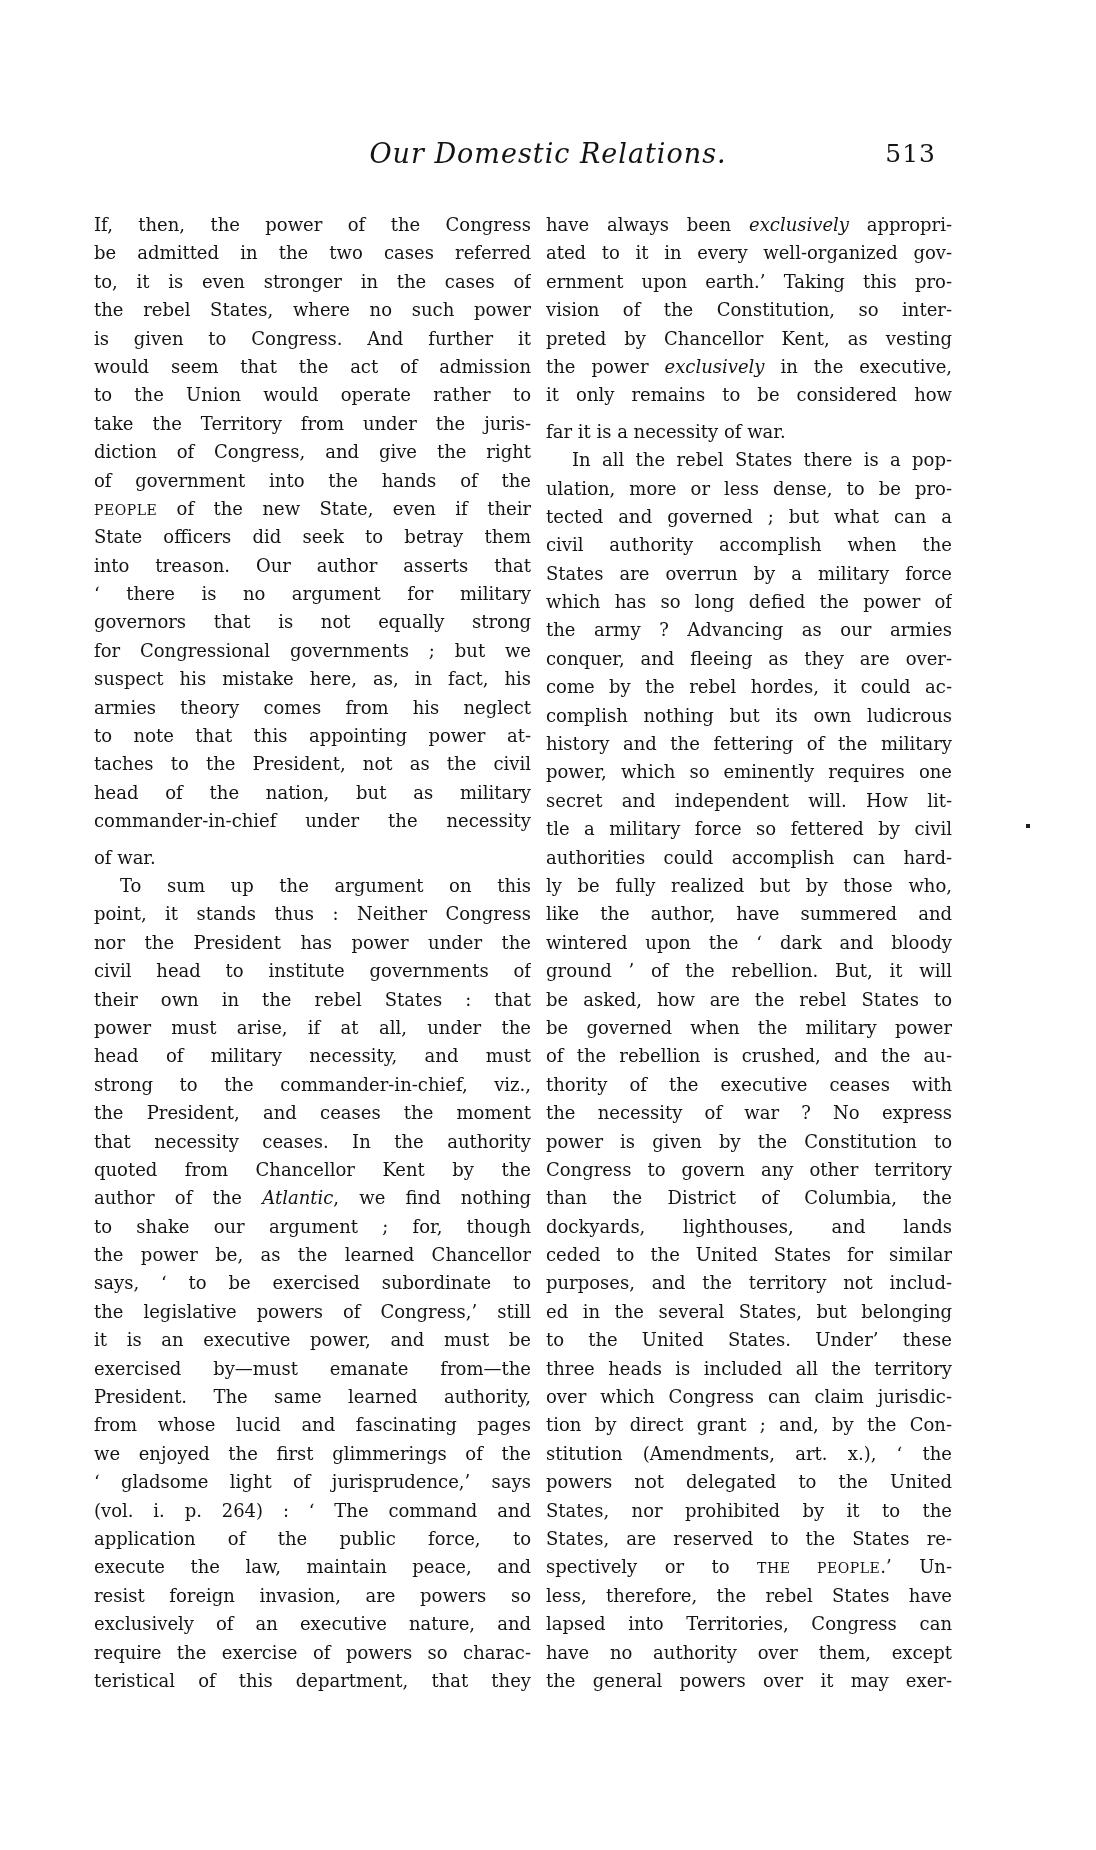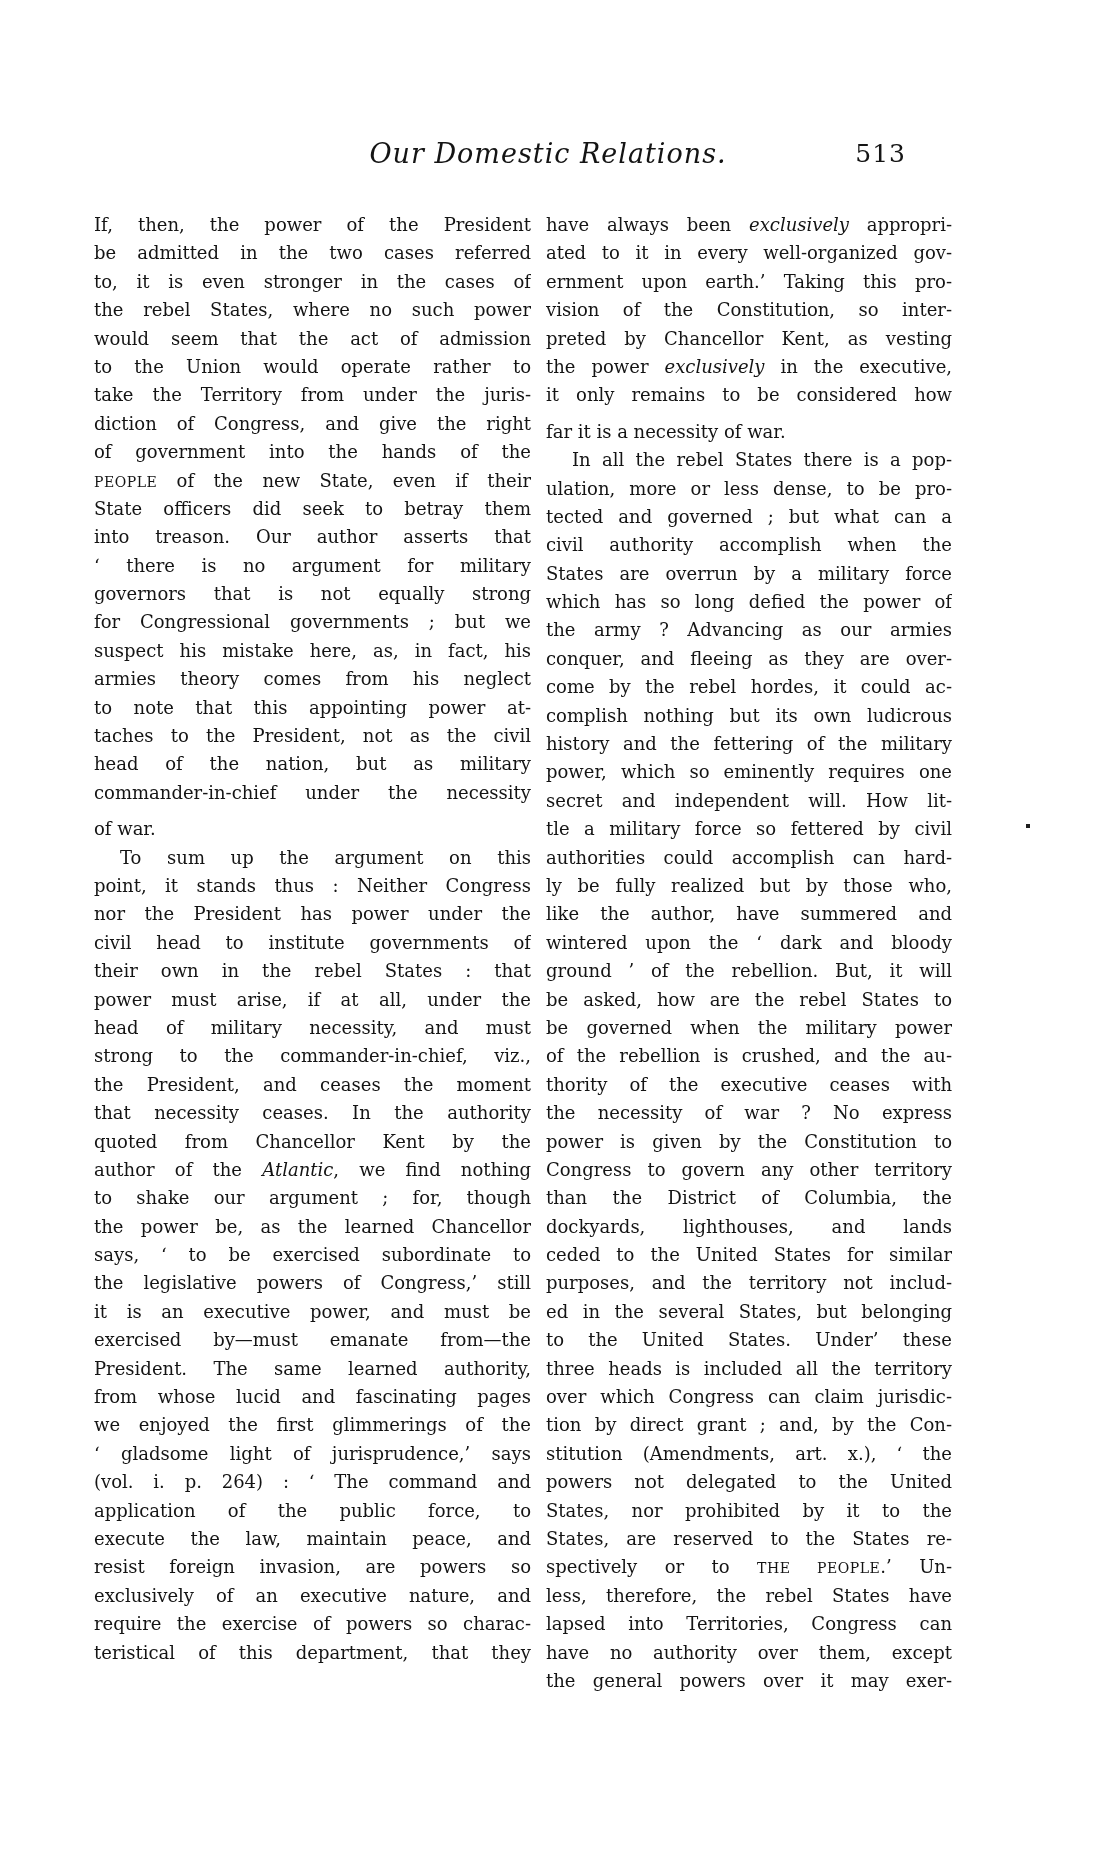--- a/index.html
+++ b/index.html
@@ -18,21 +18,21 @@
   .running-title {
     position: absolute;
     top: 138px; left: 0; width: 1096px;
     text-align: center;
     font-style: italic;
     font-size: 27px;
     letter-spacing: 1px;
   }
   .page-number {
     position: absolute;
-    top: 139px; left: 800px; width: 106px;
+    top: 139px; left: 830px; width: 106px;
     text-align: right;
     font-size: 25px;
     letter-spacing: 1px;
   }
   .column {
     position: absolute;
     top: 211px;
     font-size: 18px;
     line-height: 28.4px;
   }
@@ -58,24 +58,25 @@
 </head>
 <body>
 
 <div class="page">
   <div class="header">
     <div class="running-title">Our Domestic Relations.</div>
     <div class="page-number">513</div>
   </div>
 
   <div class="column left">
-      <div class="line">If, then, the power of the President</div>
+      <div class="line">If, then, the power of the Congress</div>
       <div class="line">be admitted in the two cases referred</div>
       <div class="line">to, it is even stronger in the cases of</div>
       <div class="line">the rebel States, where no such power</div>
+      <div class="line">is given to Congress.  And further it</div>
       <div class="line">would seem that the act of admission</div>
       <div class="line">to the Union would operate rather to</div>
       <div class="line">take the Territory from under the juris-</div>
       <div class="line">diction of Congress, and give the right</div>
       <div class="line">of government into the hands of the</div>
       <div class="line"><span class="sc">PEOPLE</span> of the new State, even if their</div>
       <div class="line">State officers did seek to betray them</div>
       <div class="line">into treason.  Our author asserts that</div>
       <div class="line">‘ there is no argument for military</div>
       <div class="line">governors that is not equally strong</div>

